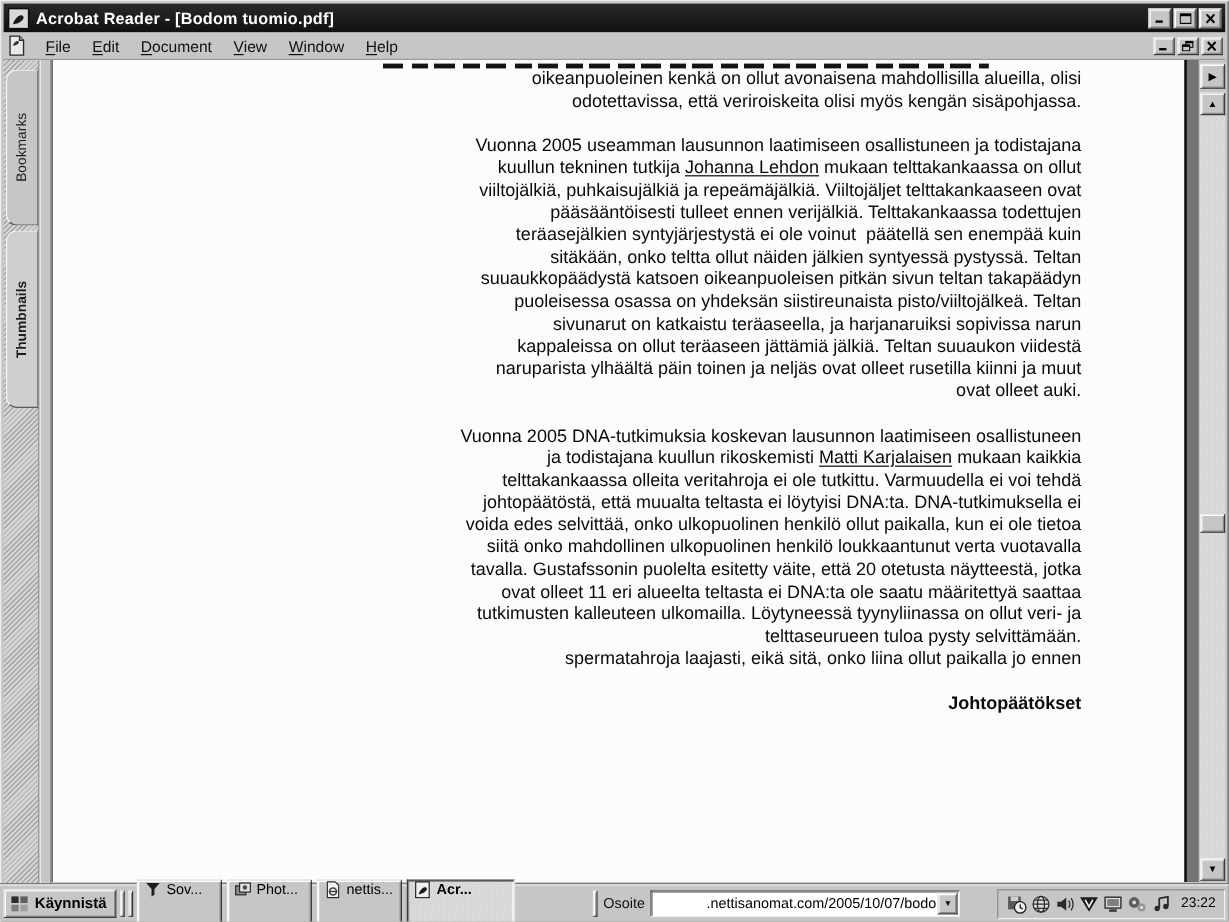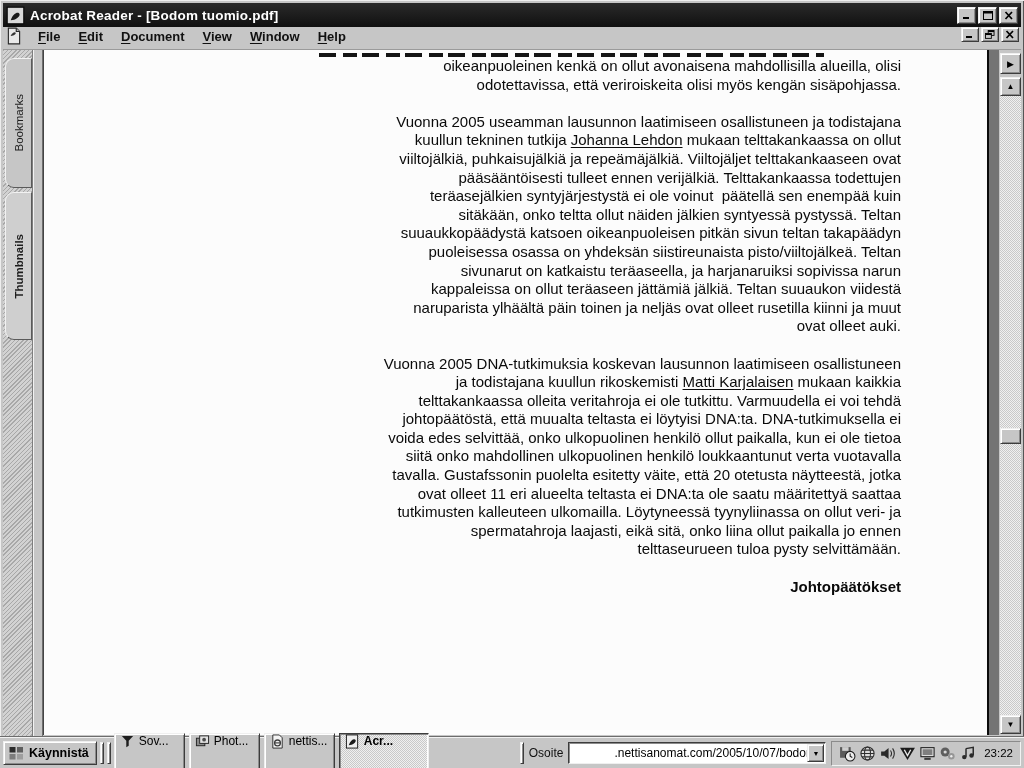--- a/index.html
+++ b/index.html
@@ -21,21 +21,21 @@
               background:linear-gradient(#2a2a2a,#101010); display:flex; align-items:center;
               padding:0 3px; gap:5px; }
   #titlebar .app-icon { width:19px; height:19px; display:inline-flex; }
   #titlebar .title { flex:1; color:#fff; font-weight:bold; font-size:13.5px; letter-spacing:.2px; }
   .winbtn { width:19px; height:17px; display:inline-flex; align-items:center; justify-content:center; }
   .winbtn svg { width:10px; height:9px; }
   .btnrow { display:flex; gap:2px; }
 
   
   #menubar { position:absolute; left:3px; right:3px; top:27px; height:23px; background:#c6c6c6;
-             display:flex; font-size:13px; border-bottom:1px solid #9a9a9a;font-weight:bold; }
+             display:flex; align-items:center; font-size:13px; border-bottom:1px solid #9a9a9a; }
   #menubar .doc-icon { width:18px; height:18px; margin:0 6px 0 2px; display:inline-flex; }
   .menu-item { padding:2px 9px; color:#111; }
   .menu-item u { text-underline-offset:2px; }
   #menubar .spacer { flex:1; }
   .winbtn.small { width:18px; height:15px; }
 
   
   #main { position:absolute; left:3px; right:3px; top:50px; height:686px; background:#c6c6c6; }
 
   #tabstrip { position:absolute; left:0; top:0; width:30px; height:100%;
@@ -87,21 +87,21 @@
   #start-btn svg { width:17px; height:15px; }
   .grip { width:4px; height:22px; }
   .task-btn { height:40px; width:71px; display:flex; align-items:flex-start; gap:4px; padding:0 5px;
               font-size:12px; color:#000; overflow:hidden; }
   .task-btn .tb-icon { width:15px; height:15px; flex:0 0 auto; display:inline-flex; }
   .task-btn .tb-icon svg { width:15px; height:15px; }
   .task-btn .tb-label { white-space:nowrap; overflow:hidden; }
   .task-btn.active { width:90px; font-weight:bold;
               border-color:#3c3c3c #efefef #efefef #3c3c3c;
               box-shadow: inset 1px 1px 0 #8b8b8b, inset -1px -1px 0 #fff; }
-  #addr-band { display:flex; align-items:center; gap:5px; margin-left:88px; }
+  #addr-band { display:flex; align-items:center; gap:5px; margin-left:62px; }
   #addr-label { font-size:12px; color:#111; }
   #addr-combo { width:258px; height:22px; background:#fff; border:1px solid;
                 border-color:#3c3c3c #efefef #efefef #3c3c3c;
                 box-shadow: inset 1px 1px 0 #8b8b8b; display:flex; align-items:center;padding-left:32px; }
   #addr-input { flex:1; border:none; outline:none; background:transparent; font-size:12px;
                 padding-left:13px; font-family:"Liberation Sans",sans-serif; color:#000; }
   #addr-drop { width:17px; height:18px; margin-right:1px; display:flex; align-items:center;
                justify-content:center; font-size:7px; color:#000; }
   #tray { margin-left:auto; height:25px; display:flex; align-items:center; gap:3px; padding:0 7px;
           border:1px solid; border-color:#8b8b8b #f2f2f2 #f2f2f2 #8b8b8b; }
@@ -217,22 +217,22 @@
             <div class="doc-para">
               <div class="doc-line"><span>Vuonna 2005 DNA-tutkimuksia koskevan lausunnon laatimiseen osallistuneen</span></div>
               <div class="doc-line"><span>ja todistajana kuullun rikoskemisti </span><span class="uline">Matti Karjalaisen</span><span> mukaan kaikkia</span></div>
               <div class="doc-line"><span>telttakankaassa olleita veritahroja ei ole tutkittu. Varmuudella ei voi tehdä</span></div>
               <div class="doc-line"><span>johtopäätöstä, että muualta teltasta ei löytyisi DNA:ta. DNA-tutkimuksella ei</span></div>
               <div class="doc-line"><span>voida edes selvittää, onko ulkopuolinen henkilö ollut paikalla, kun ei ole tietoa</span></div>
               <div class="doc-line"><span>siitä onko mahdollinen ulkopuolinen henkilö loukkaantunut verta vuotavalla</span></div>
               <div class="doc-line"><span>tavalla. Gustafssonin puolelta esitetty väite, että 20 otetusta näytteestä, jotka</span></div>
               <div class="doc-line"><span>ovat olleet 11 eri alueelta teltasta ei DNA:ta ole saatu määritettyä saattaa</span></div>
               <div class="doc-line"><span>tutkimusten kalleuteen ulkomailla. Löytyneessä tyynyliinassa on ollut veri- ja</span></div>
+              <div class="doc-line"><span>telttaseurueen tuloa pysty selvittämään.</span></div>
               <div class="doc-line"><span>spermatahroja laajasti, eikä sitä, onko liina ollut paikalla jo ennen</span></div>
-              <div class="doc-line"><span>telttaseurueen tuloa pysty selvittämään.</span></div>
             </div>
           </div>
         <div class="doc-heading">Johtopäätökset</div>
       </div>
     </div>
 
     <div id="canvas-strip"></div>
 
     <div id="overflow-btn" class="raised">
       <span>▶</span>

